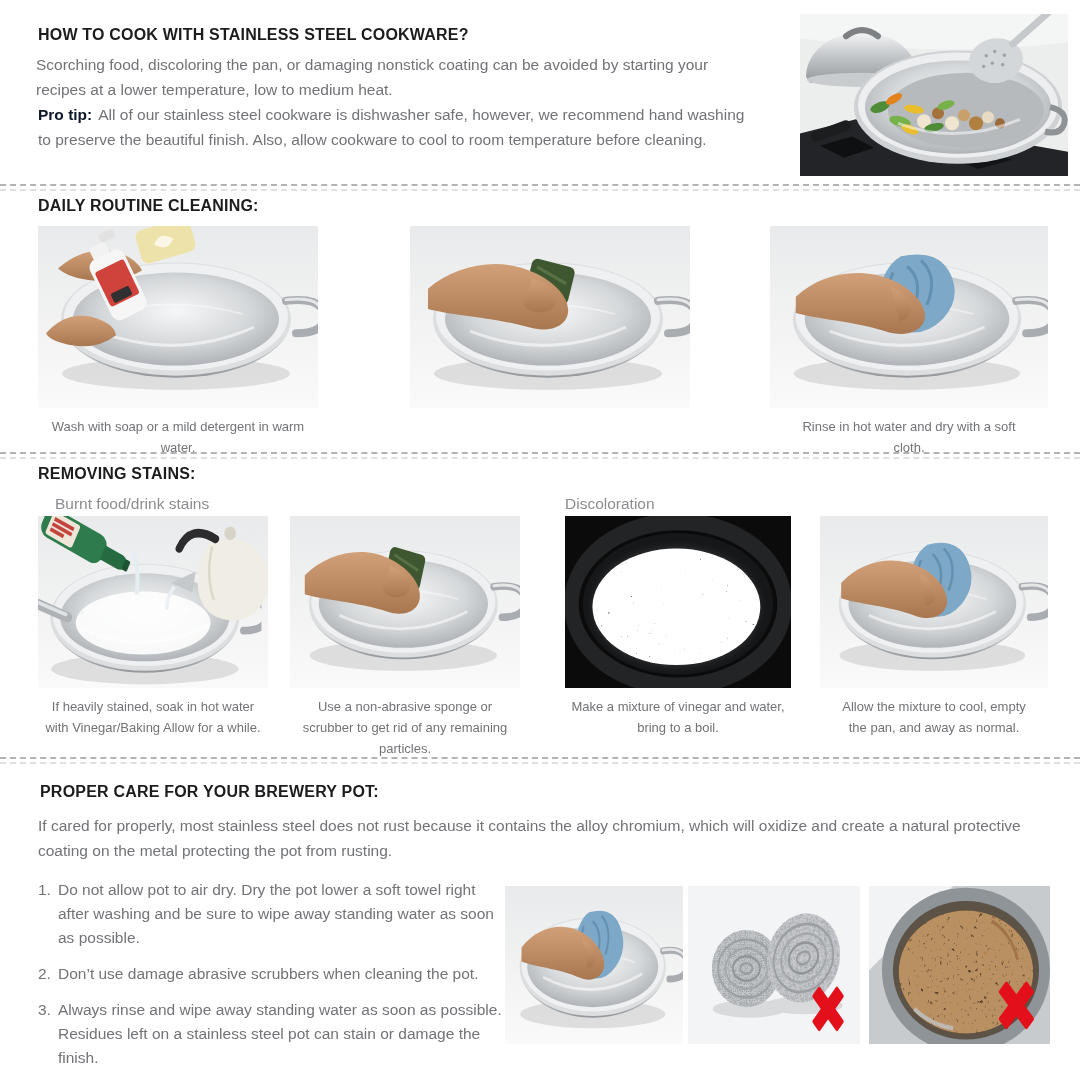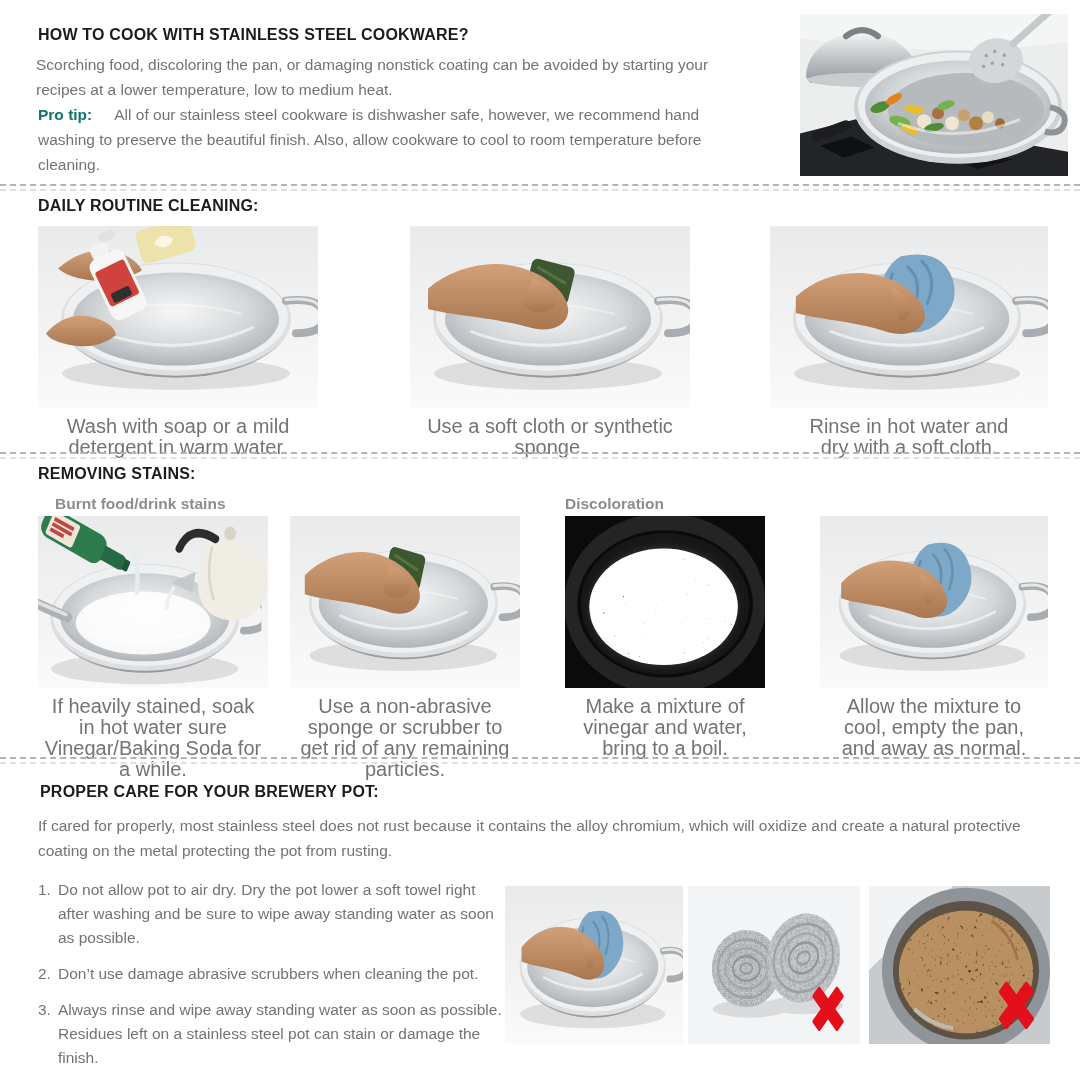--- a/index.html
+++ b/index.html
@@ -1,28 +1,28 @@
 <!DOCTYPE html>
 <html><head>
 <meta charset="utf-8">
 <style>
   html,body{margin:0;padding:0;background:#fff;}
   #page{
     position:relative;width:1080px;height:1080px;background:#ffffff;overflow:hidden;
     font-family:"Liberation Sans","DejaVu Sans",sans-serif;color:#717376;
   }
   .h{position:absolute;font-weight:bold;font-size:16px;letter-spacing:.2px;color:#1c1c1e;white-space:nowrap;}
-  .sub{position:absolute;font-weight:bold;font-size:15.5px;color:#8b8d90;white-space:nowrap;}
+  .sub{position:absolute;font-weight:normal;font-size:15.5px;color:#8b8d90;white-space:nowrap;}
   .p{position:absolute;font-size:15.5px;line-height:25px;color:#717376;}
-  .protip-label{font-weight:bold;color:#0f766e;margin-right:22px;}
+  .protip-label{font-weight:bold;color:#0f172a;margin-right:6px;}
   .dash{position:absolute;left:0;width:1080px;height:3px;border-top:2px dashed #b2b3b4;border-bottom:2px dashed #e0e0e0;}
   .col{position:absolute;}
   .ph{width:100%;overflow:hidden;background:#f0f0f1;}
   .ph svg{display:block;width:100%;height:100%;}
-  .cap{margin:8px auto 0;text-align:center;font-size:20px;line-height:21px;color:#717376;}
+  .cap{margin:8px auto 0;text-align:center;font-size:13px;line-height:21px;color:#717376;}
   .list{position:absolute;font-size:15.5px;line-height:24px;color:#717376;}
   .li{display:flex;margin-bottom:12px;}
   .li .num{flex:0 0 20px;}
   .li .txt{flex:1;}
 </style>
 </head>
 <body>
 
 <svg width="0" height="0" style="position:absolute" aria-hidden="true">
 <defs>
@@ -273,21 +273,20 @@
         </svg>
     </div>
     <div class="cap" style="max-width:258px">Wash with soap or a mild detergent in warm water.</div>
   </div>
   <div class="col" style="left:410px;top:226px;width:280px">
     <div class="ph" style="height:182px">
       <svg viewBox="0 0 280 180" preserveAspectRatio="none">
           <use href="#symScrub"></use>
         </svg>
     </div>
-    <div class="cap">Use a soft cloth or synthetic sponge.</div>
   </div>
   <div class="col" style="left:770px;top:226px;width:278px">
     <div class="ph" style="height:182px">
       <svg viewBox="0 0 280 180" preserveAspectRatio="none">
           <use href="#symWipe"></use>
         </svg>
     </div>
     <div class="cap" style="max-width:232px">Rinse in hot water and dry with a soft cloth.</div>
   </div>
 
@@ -296,31 +295,31 @@
   <div class="h" style="left:38px;top:465px">REMOVING STAINS:</div>
   <div class="sub" style="left:55px;top:495px">Burnt food/drink stains</div>
   <div class="sub" style="left:565px;top:495px">Discoloration</div>
 
   <div class="col" style="left:38px;top:516px;width:230px">
     <div class="ph" style="height:172px">
       <svg viewBox="0 0 280 180" preserveAspectRatio="none">
           <use href="#symPour"></use>
         </svg>
     </div>
-    <div class="cap" style="max-width:222px">If heavily stained, soak in hot water sure Vinegar/Baking Soda for a while.</div>
+    <div class="cap" style="max-width:222px">If heavily stained, soak in hot water with Vinegar/Baking Allow for a while.</div>
   </div>
   <div class="col" style="left:290px;top:516px;width:230px">
     <div class="ph" style="height:172px">
       <svg viewBox="0 0 280 180" preserveAspectRatio="none">
           <use href="#symScrub"></use>
         </svg>
     </div>
     <div class="cap" style="max-width:215px">Use a non-abrasive sponge or scrubber to get rid of any remaining particles.</div>
   </div>
-  <div class="col" style="left:565px;top:516px;width:200px">
+  <div class="col" style="left:565px;top:516px;width:226px">
     <div class="ph" style="height:172px">
       <svg viewBox="0 0 280 180" preserveAspectRatio="none">
           <use href="#symBoil"></use>
         </svg>
     </div>
     <div class="cap" style="max-width:222px">Make a mixture of vinegar and water, bring to a boil.</div>
   </div>
   <div class="col" style="left:820px;top:516px;width:228px">
     <div class="ph" style="height:172px">
       <svg viewBox="0 0 280 180" preserveAspectRatio="none">

